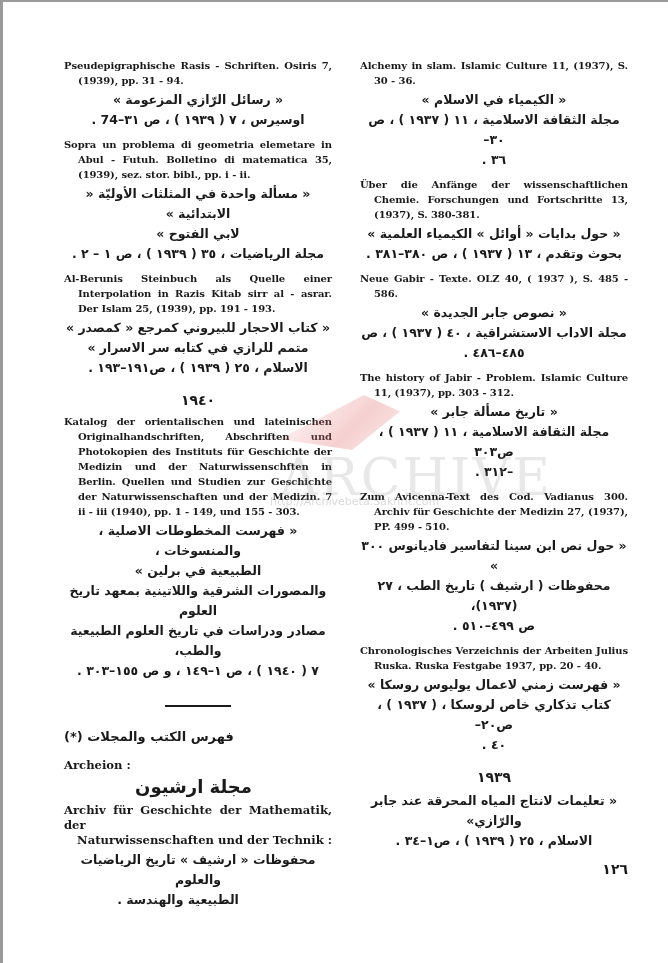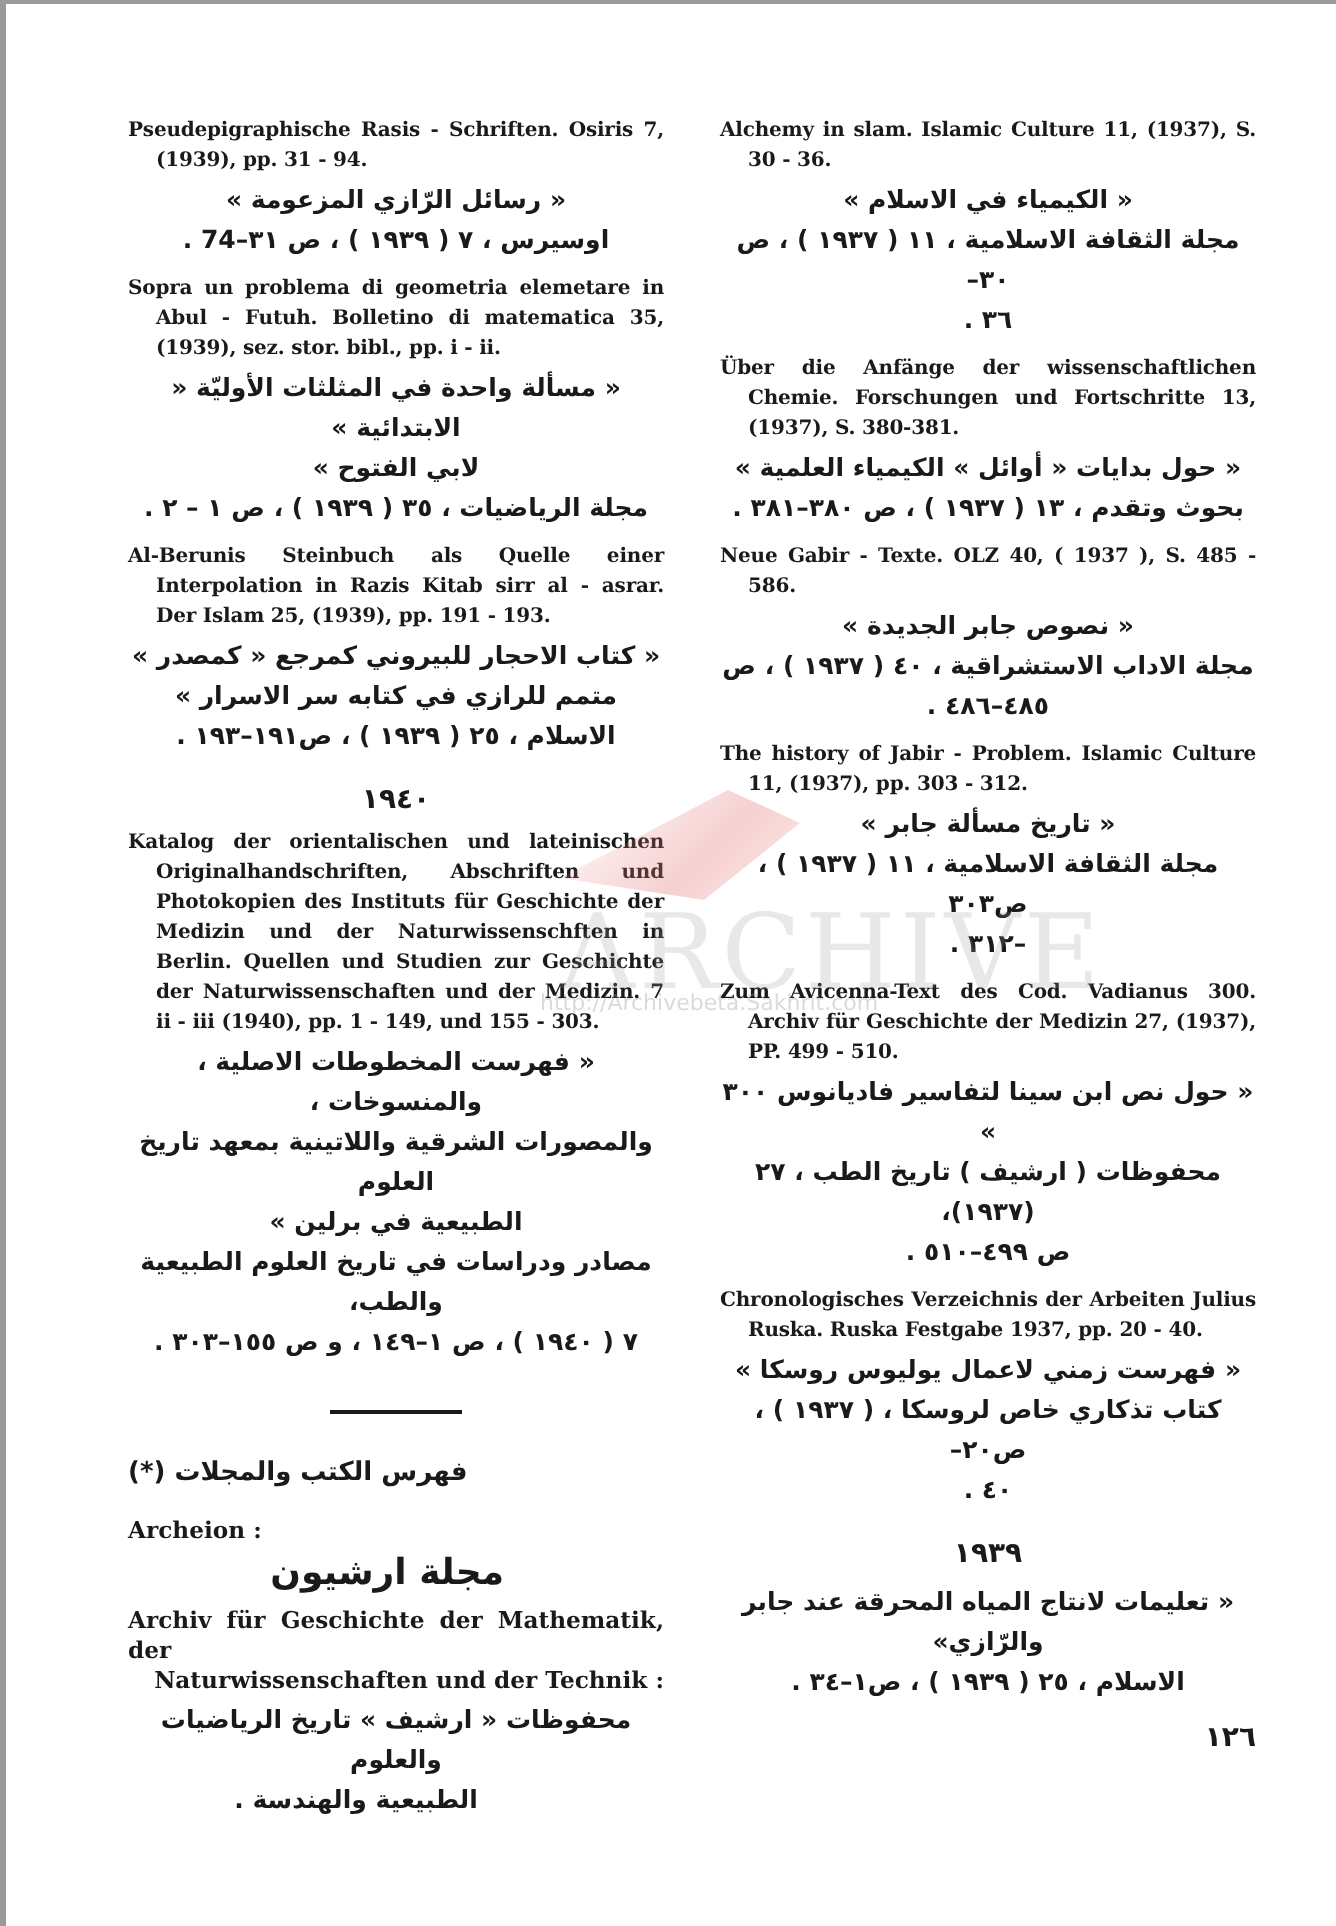--- a/index.html
+++ b/index.html
@@ -64,22 +64,22 @@
       <span class="arabic-line">الاسلام ، ٢٥ ( ١٩٣٩ ) ، ص١٩١–١٩٣ .</span>
     </div>
   </div>
 
   <div class="year-heading">١٩٤٠</div>
 
   <div class="entry">
     <div class="latin">Katalog der orientalischen und lateinischen Originalhandschriften, Abschriften und Photokopien des Instituts für Geschichte der Medizin und der Naturwissenschften in Berlin. Quellen und Studien zur Geschichte der Naturwissenschaften und der Medizin. 7 ii - iii (1940), pp. 1 - 149, und 155 - 303.</div>
     <div class="arabic">
       <span class="arabic-line">« فهرست المخطوطات الاصلية ، والمنسوخات ،</span>
+      <span class="arabic-line">الطبيعية في برلين »</span>
       <span class="arabic-line">والمصورات الشرقية واللاتينية بمعهد تاريخ العلوم</span>
-      <span class="arabic-line">الطبيعية في برلين »</span>
       <span class="arabic-line">مصادر ودراسات في تاريخ العلوم الطبيعية والطب،</span>
       <span class="arabic-line">٧ ( ١٩٤٠ ) ، ص ١–١٤٩ ، و ص ١٥٥–٣٠٣ .</span>
     </div>
   </div>
 
   <div class="rule"></div>
 
   <div class="section-title">فهرس الكتب والمجلات (*)</div>
 
   <div class="archeion-label">Archeion :</div>

